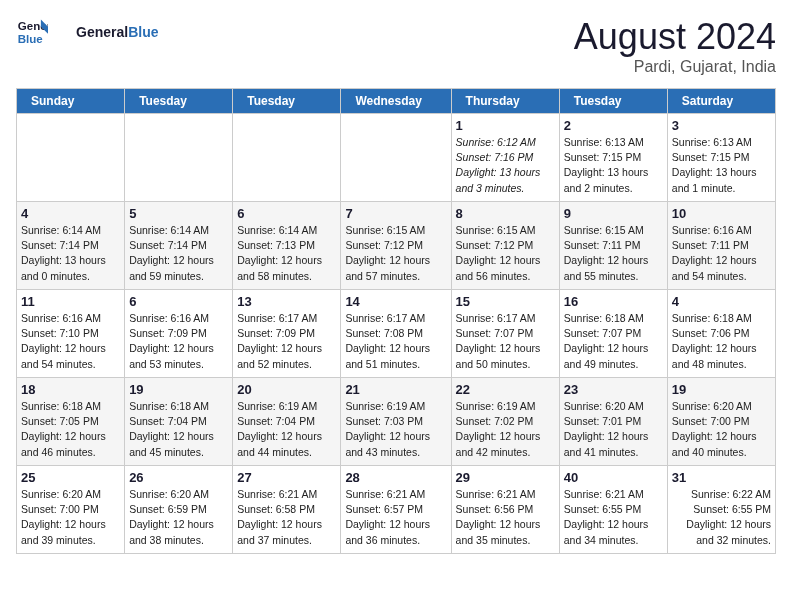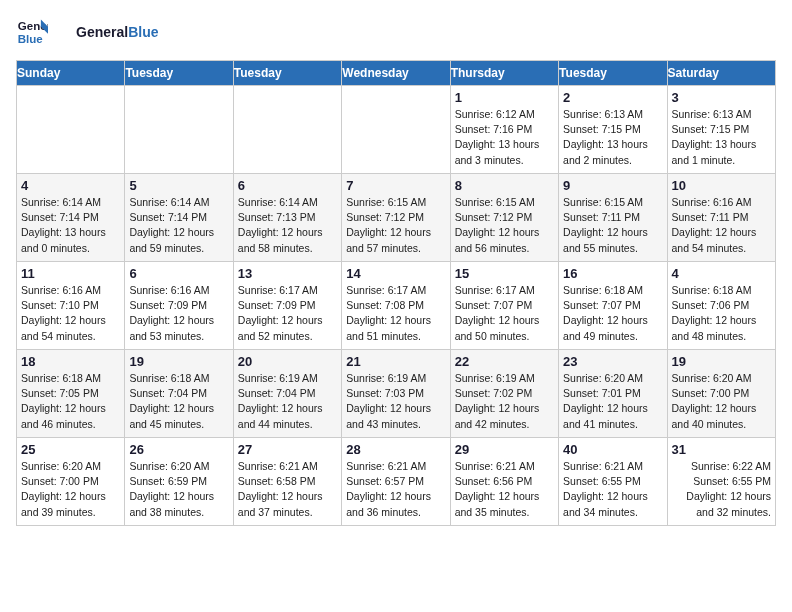--- a/index.html
+++ b/index.html
@@ -38,21 +38,21 @@
       color: #555;
     }
     table {
       width: 100%;
       border-collapse: collapse;
       font-size: 11px;
     }
     thead tr th {
       background: #2a6eb5;
       color: #fff;
-      padding: 5px 0;
+      padding: 5px 14px;
       text-align: left;
       font-size: 12px;
       font-weight: bold;
       border: 1px solid #ccc;
     }
     tbody tr td {
       border: 1px solid #ccc;
       vertical-align: top;
       padding: 4px 4px;
       height: 88px;
@@ -85,20 +85,24 @@
     <svg class="logo-icon" viewBox="0 0 36 36">
       <text x="2" y="16" font-size="13" font-weight="bold" fill="#1a1a2e">General</text>
       <text x="2" y="30" font-size="13" font-weight="bold" fill="#2a6eb5">Blue</text>
       <polygon points="28,4 36,12 36,20 28,12" fill="#2a6eb5"></polygon>
     </svg>
     <div>
       <div style="font-size:14px;font-weight:bold;color:#1a1a2e;margin-left:24px;">
         <span style="color:#1a1a2e;">General</span><span style="color:#2a6eb5;">Blue</span>
       </div>
     </div>
+  </div>
+  <div class="title-block">
+    <div class="calendar-title">August 2024</div>
+    <div class="calendar-subtitle">Pardi, Gujarat, India</div>
   </div>
 </div>
 
 <table>
   <thead>
     <tr>
       <th>Sunday</th>
       <th>Tuesday</th>
       <th>Tuesday</th>
       <th>Wednesday</th>
@@ -108,21 +112,21 @@
     </tr>
   </thead>
   <tbody id="calendar-body">
   <tr>
         <td class="empty-cell"></td>
         <td class="empty-cell"></td>
         <td class="empty-cell"></td>
         <td class="empty-cell"></td>
         <td>
           <span class="day-num">1</span>
-          <div class="day-info" style="white-space: pre-line;">Sunrise: 6:12 AM
+          <div class="day-info" style="white-space: pre-line; font-style: italic;">Sunrise: 6:12 AM
 Sunset: 7:16 PM
 Daylight: 13 hours
 and 3 minutes.</div>
         </td>
         <td>
           <span class="day-num">2</span>
           <div class="day-info" style="white-space: pre-line;">Sunrise: 6:13 AM
 Sunset: 7:15 PM
 Daylight: 13 hours
 and 2 minutes.</div>

